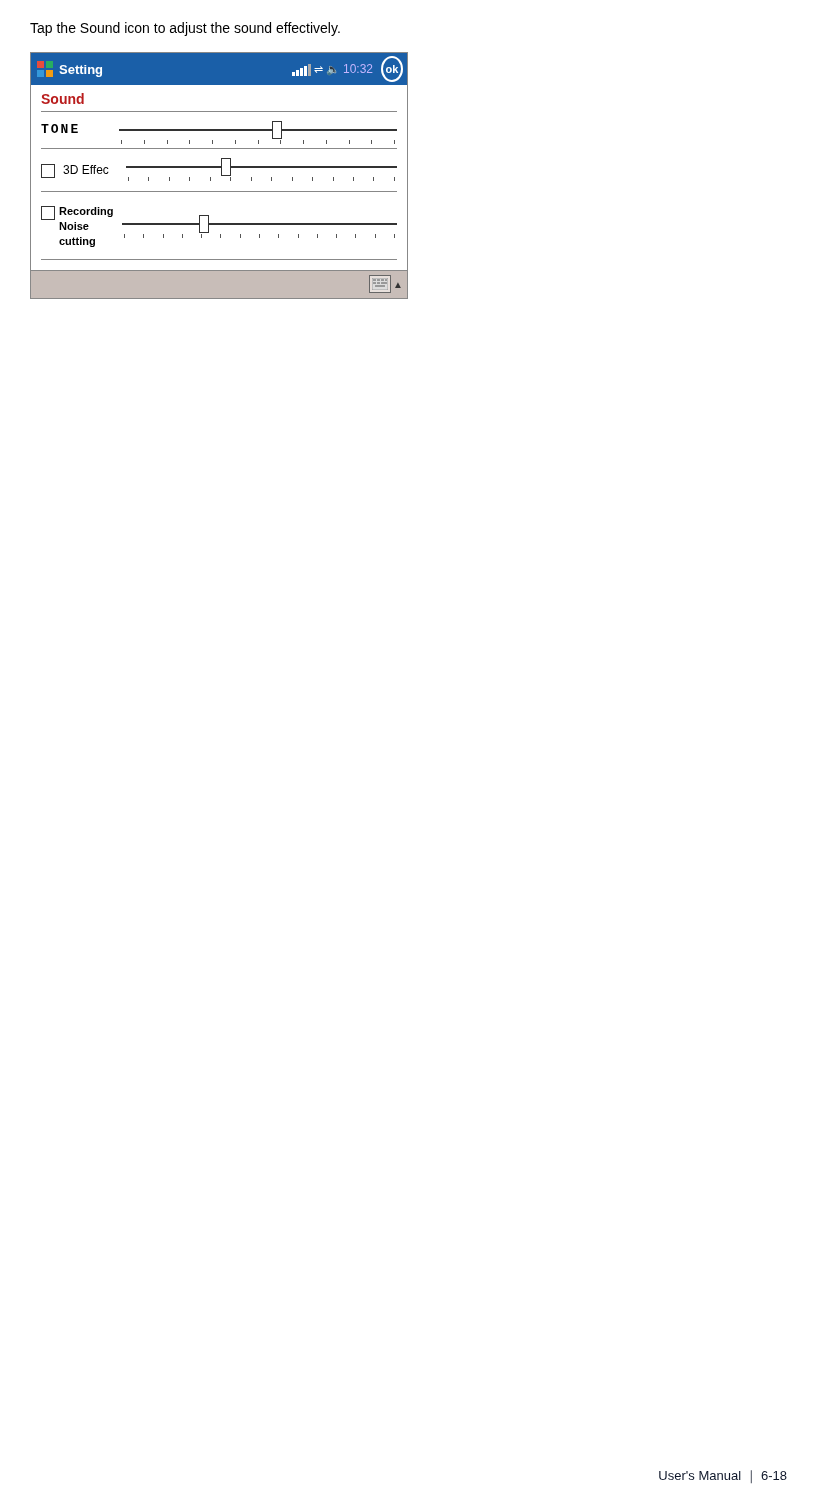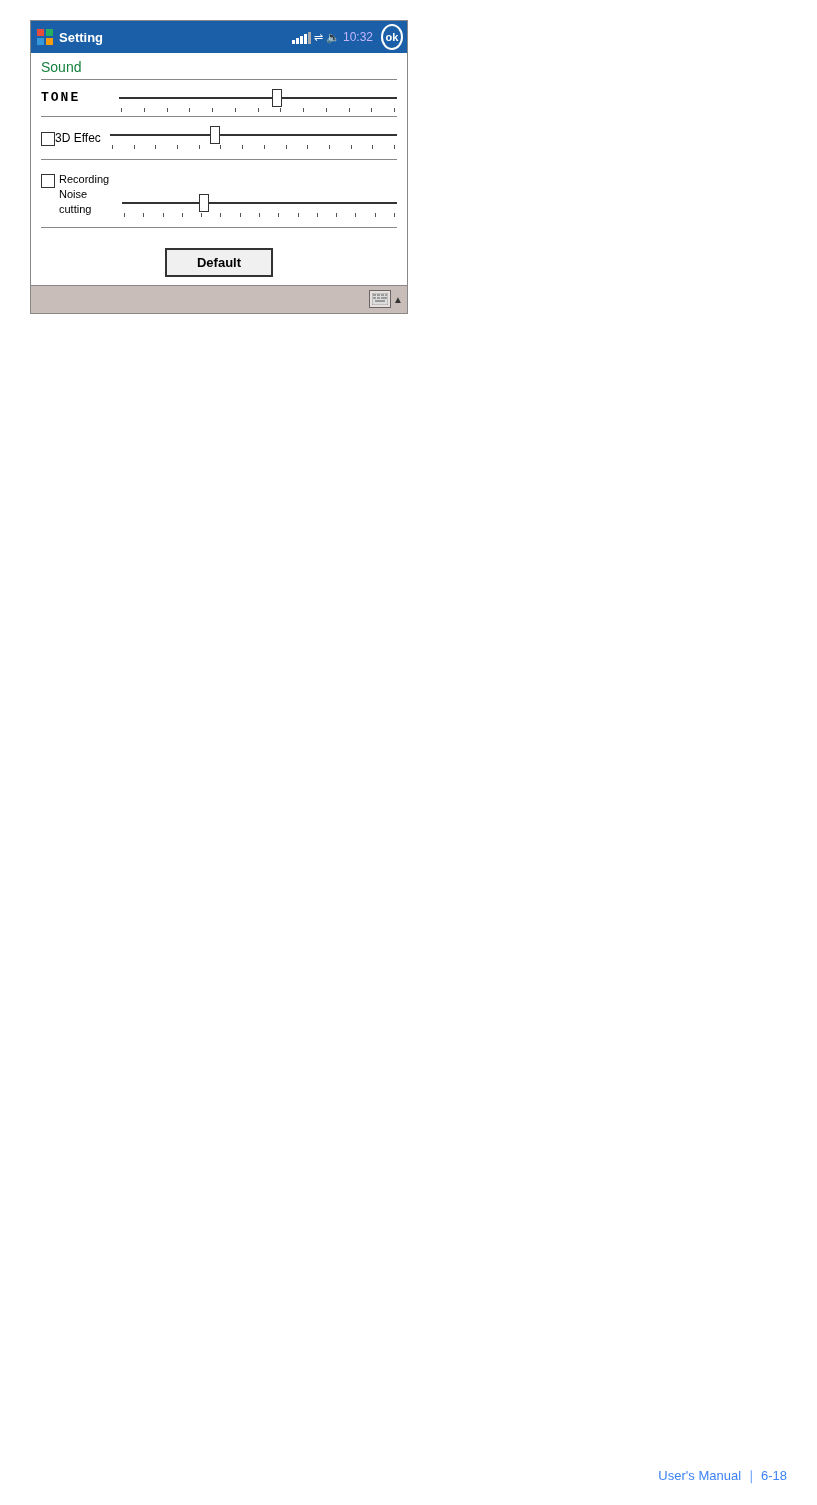--- a/index.html
+++ b/index.html
@@ -82,23 +82,23 @@
       font-weight: bold;
       margin-left: 4px;
     }
 
     
     .sound-panel {
       padding: 6px 10px 0 10px;
     }
 
     .sound-title {
-      color: #15803d;
+      color: #b91c1c;
       font-size: 14px;
-      font-weight: normal;
+      font-weight: bold;
       margin-bottom: 4px;
     }
 
     .divider {
       border: none;
       border-top: 1px solid #888;
       margin: 4px 0;
     }
 
     
@@ -236,41 +236,42 @@
       font-size: 10px;
       color: #333;
     }
 
     
     .page-footer {
       position: absolute;
       bottom: 20px;
       right: 30px;
       font-size: 13px;
-      color: #3b82f6;
+      color: #0f172a;
     }
 
     
     .signal-bars {
       display: flex;
       align-items: flex-end;
       gap: 1px;
       height: 14px;
     }
     .signal-bars span {
       background: #fff;
       width: 3px;
       display: inline-block;
     }
   </style>
 </head>
 <body>
 
 <div class="page-content">
 
+  <p class="intro-text">Tap the Sound icon to adjust the sound effectively.</p>
 
   <div class="pda-screenshot">
 
     <div class="title-bar">
       <div class="title-bar-logo">
 
         <svg viewBox="0 0 18 18" xmlns="http://www.w3.org/2000/svg">
           <rect x="1" y="1" width="7" height="7" fill="#e74c3c"></rect>
           <rect x="10" y="1" width="7" height="7" fill="#27ae60"></rect>
           <rect x="1" y="10" width="7" height="7" fill="#3498db"></rect>
@@ -323,21 +324,21 @@
             <div class="tick"></div>
               <div class="tick"></div>
               <div class="tick"></div>
             <div class="tick"></div>
           </div>
         </div>
       </div>
 
       <hr class="divider">
 
-      <div style="display:flex; align-items:center; margin: 10px 0 4px 0;">
+      <div style="display:flex; align-items:center; gap:8px; margin: 10px 0 4px 0;">
         <div class="checkbox-box"></div>
         <span class="effect-label">3D Effec</span>
         <div class="slider-container">
           <div class="slider-track-wrapper">
             <div class="slider-track">
               <div class="slider-thumb" style="left: 35%;"></div>
             </div>
           </div>
           <div class="slider-ticks">
             <div class="tick"></div>
@@ -353,21 +354,21 @@
               <div class="tick"></div>
               <div class="tick"></div>
             <div class="tick"></div>
               <div class="tick"></div>
           </div>
         </div>
       </div>
 
       <hr class="section-sep">
 
-      <div style="display:flex; align-items:flex-end; gap:8px; margin: 10px 0 4px 0;">
+      <div style="display:flex; align-items:center; gap:8px; margin: 10px 0 4px 0; font-weight: bold;">
         <div style="display:flex; align-items:flex-start; gap:4px; padding-top:2px;">
           <div class="checkbox-box" style="margin-top:2px;"></div>
           <span class="recording-label" style="font-size:11px; line-height:1.35;">Recording<br>Noise<br>cutting</span>
         </div>
         <div class="slider-container" style="padding-top: 4px;">
           <div class="slider-track-wrapper">
             <div class="slider-track">
               <div class="slider-thumb" style="left: 28%;"></div>
             </div>
           </div>
@@ -386,23 +387,20 @@
               <div class="tick"></div>
             <div class="tick"></div>
               <div class="tick"></div>
               <div class="tick"></div>
           </div>
         </div>
       </div>
 
       <hr class="section-sep">
 
-      <div class="button-area">
-        <button class="default-button">Default</button>
-      </div>
     </div>
 
     <div class="taskbar">
       <div class="taskbar-keyboard-icon">
         <svg width="16" height="12" viewBox="0 0 16 12">
           <rect x="0" y="0" width="16" height="12" fill="#ddd" stroke="#666" stroke-width="0.5"></rect>
           <rect x="1" y="1" width="3" height="2" fill="#999" rx="0.3"></rect>
           <rect x="5" y="1" width="3" height="2" fill="#999" rx="0.3"></rect>
           <rect x="9" y="1" width="3" height="2" fill="#999" rx="0.3"></rect>
           <rect x="13" y="1" width="2" height="2" fill="#999" rx="0.3"></rect>

